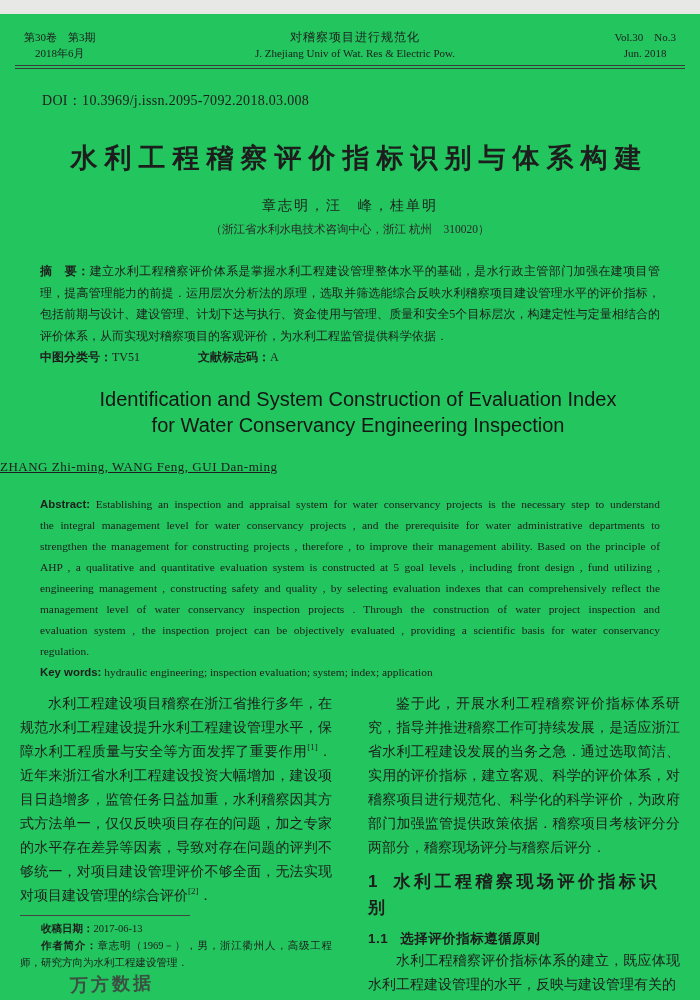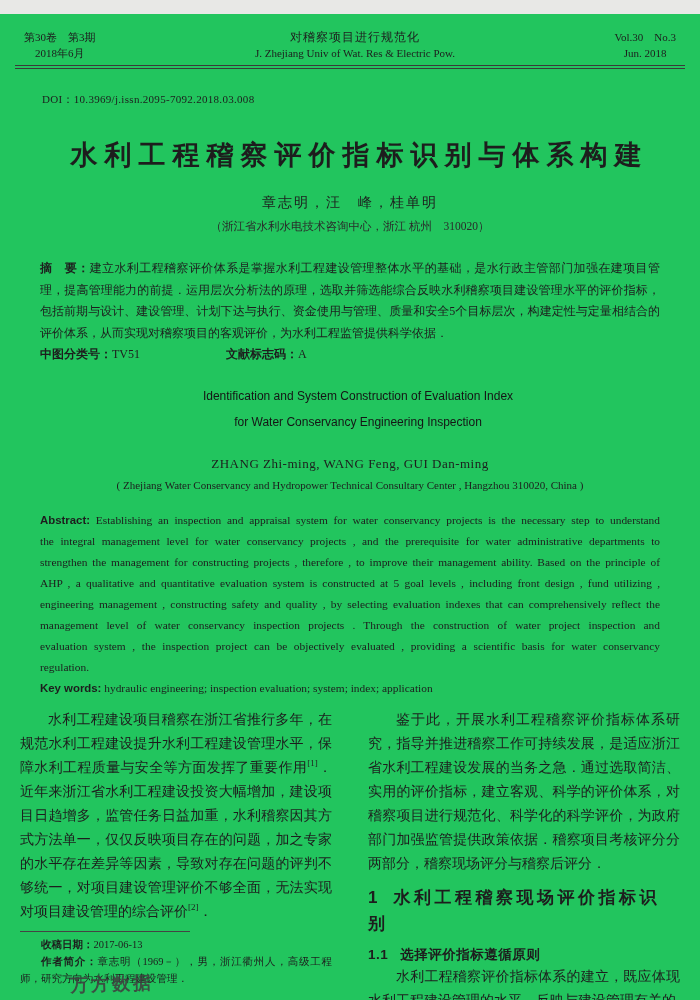--- a/index.html
+++ b/index.html
@@ -10,33 +10,33 @@
     font-family:"Liberation Serif","DejaVu Serif",serif;
   }
   
   .runhead { display:flex; justify-content:space-between; align-items:flex-start;
              padding:15px 24px 0 24px; font-size:11px; line-height:16px; }
   .runhead .col { text-align:center; }
   .runhead .cn { font-size:12px; letter-spacing:1px; }
   .rule-double { margin:4px 15px 0 15px; height:4px;
                  border-top:1.6px solid #3a3a3a; border-bottom:1px solid #3a3a3a; }
   
-  .doi { margin:23px 0 0 42px; font-size:11px; letter-spacing:.3px; }
+  .doi { margin:23px 0 0 42px; font-size:14px; letter-spacing:.3px; }
   .title-zh { margin-top:30px; text-align:center; font-size:27px; font-weight:bold;
               letter-spacing:7px; font-family:"Liberation Sans","DejaVu Sans",sans-serif;padding-left:19px; }
   .authors-zh { margin-top:21px; text-align:center; font-size:14px; letter-spacing:2px; }
   .affil-zh { margin-top:7px; text-align:center; font-size:11.5px; color:#2a2a2a; }
   .absblock { margin:24px 40px 0 40px; font-size:12px; line-height:21.5px; text-align:justify; }
   .lbl { font-weight:bold; font-family:"Liberation Sans","DejaVu Sans",sans-serif; }
   .kwline { margin:0 40px; font-size:12px; line-height:21.5px; }
-  .clcline { margin:0 40px; font-size:12px; line-height:21.5px; display:flex;gap:28px; }
+  .clcline { margin:0 40px; font-size:12px; line-height:21.5px; display:flex; }
   .clcline .seg2 { margin-left:58px; } .clcline .seg3 { margin-left:52px; }
-  .title-en { margin-top:17px; text-align:center; font-size:12px; line-height:26px;
+  .title-en { margin-top:17px; text-align:center; font-size:20px; line-height:26px;
               font-family:"Liberation Sans","DejaVu Sans",sans-serif; color:#151515;padding-left:16px; }
-  .authors-en { margin-top:21px; text-align:center; font-size:13px; letter-spacing:.5px; }
+  .authors-en { margin-top:21px; text-align:left; font-size:13px; letter-spacing:.5px;text-decoration:underline; }
   .affil-en { margin-top:7px; text-align:center; font-size:11px; }
   .abs-en { margin:19px 40px 0 40px; font-size:11.4px; line-height:21px; text-align:justify;
             word-spacing:2px; }
   .kw-en { margin:0 40px; font-size:11.4px; line-height:21px; }
   
   .bodycols { display:flex; gap:36px; margin:9px 20px 0 20px; }
   .colL, .colR { width:322px; font-size:14px; line-height:24px; text-align:justify; }
   .para { text-indent:2em; }
   sup.ref { font-size:9px; line-height:0; vertical-align:super; }
   .fnrule { width:170px; border-top:1px solid #444; margin-top:7px; }
@@ -88,21 +88,20 @@
   <div class="clcline">
     <span><span class="lbl">中图分类号：</span><span>TV51</span></span>
     <span class="seg2"><span class="lbl">文献标志码：</span><span>A</span></span>
   </div>
 
   <div class="title-en">
     <div>Identification and System Construction of Evaluation Index</div>
     <div>for Water Conservancy Engineering Inspection</div>
   </div>
   <div class="authors-en">ZHANG Zhi-ming, WANG Feng, GUI Dan-ming</div>
-  <div class="affil-en">( Zhejiang Water Conservancy and Hydropower Technical Consultary Center , Hangzhou 310020, China )</div>
 
   <div class="abs-en">
     <span class="lbl">Abstract:</span> <span>Establishing an inspection and appraisal system for water conservancy projects is the necessary step to understand the integral management level for water conservancy projects , and the prerequisite for water administrative departments to strengthen the management for constructing projects , therefore , to improve their management ability. Based on the principle of AHP , a qualitative and quantitative evaluation system is constructed at 5 goal levels , including front design , fund utilizing , engineering management , constructing safety and quality , by selecting evaluation indexes that can comprehensively reflect the management level of water conservancy inspection projects . Through the construction of water project inspection and evaluation system , the inspection project can be objectively evaluated , providing a scientific basis for water conservancy regulation.</span>
   </div>
   <div class="kw-en">
     <span class="lbl">Key words:</span> <span>hydraulic engineering; inspection evaluation; system; index; application</span>
   </div>
 
   <div class="bodycols">
     <div class="colL">

